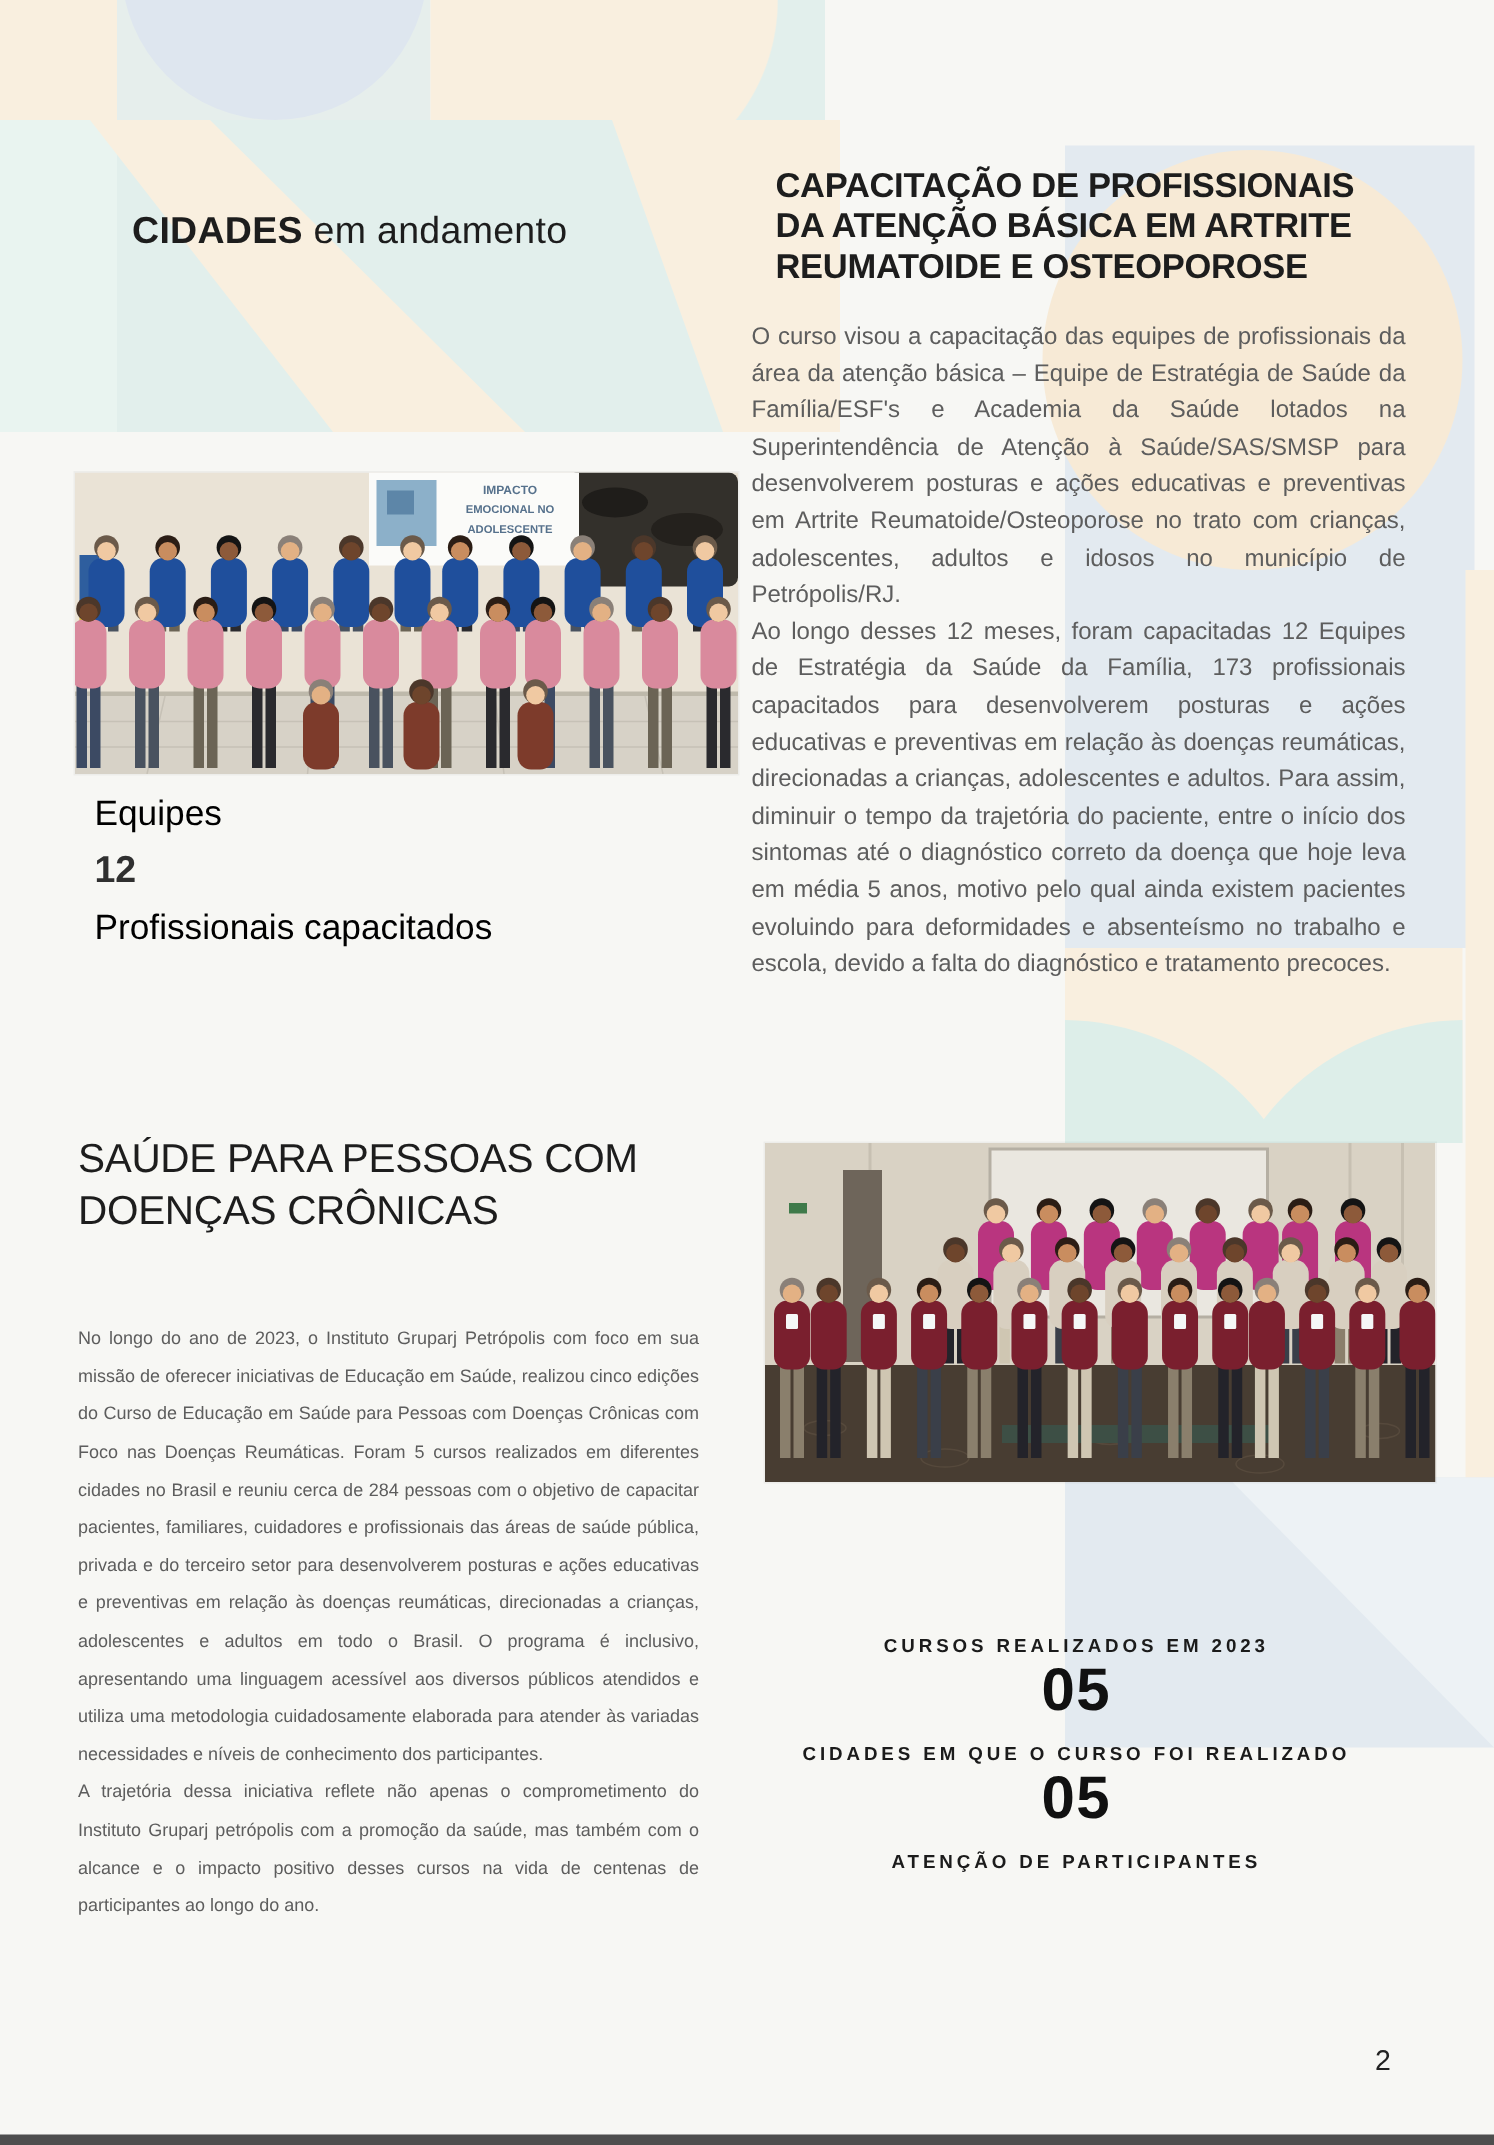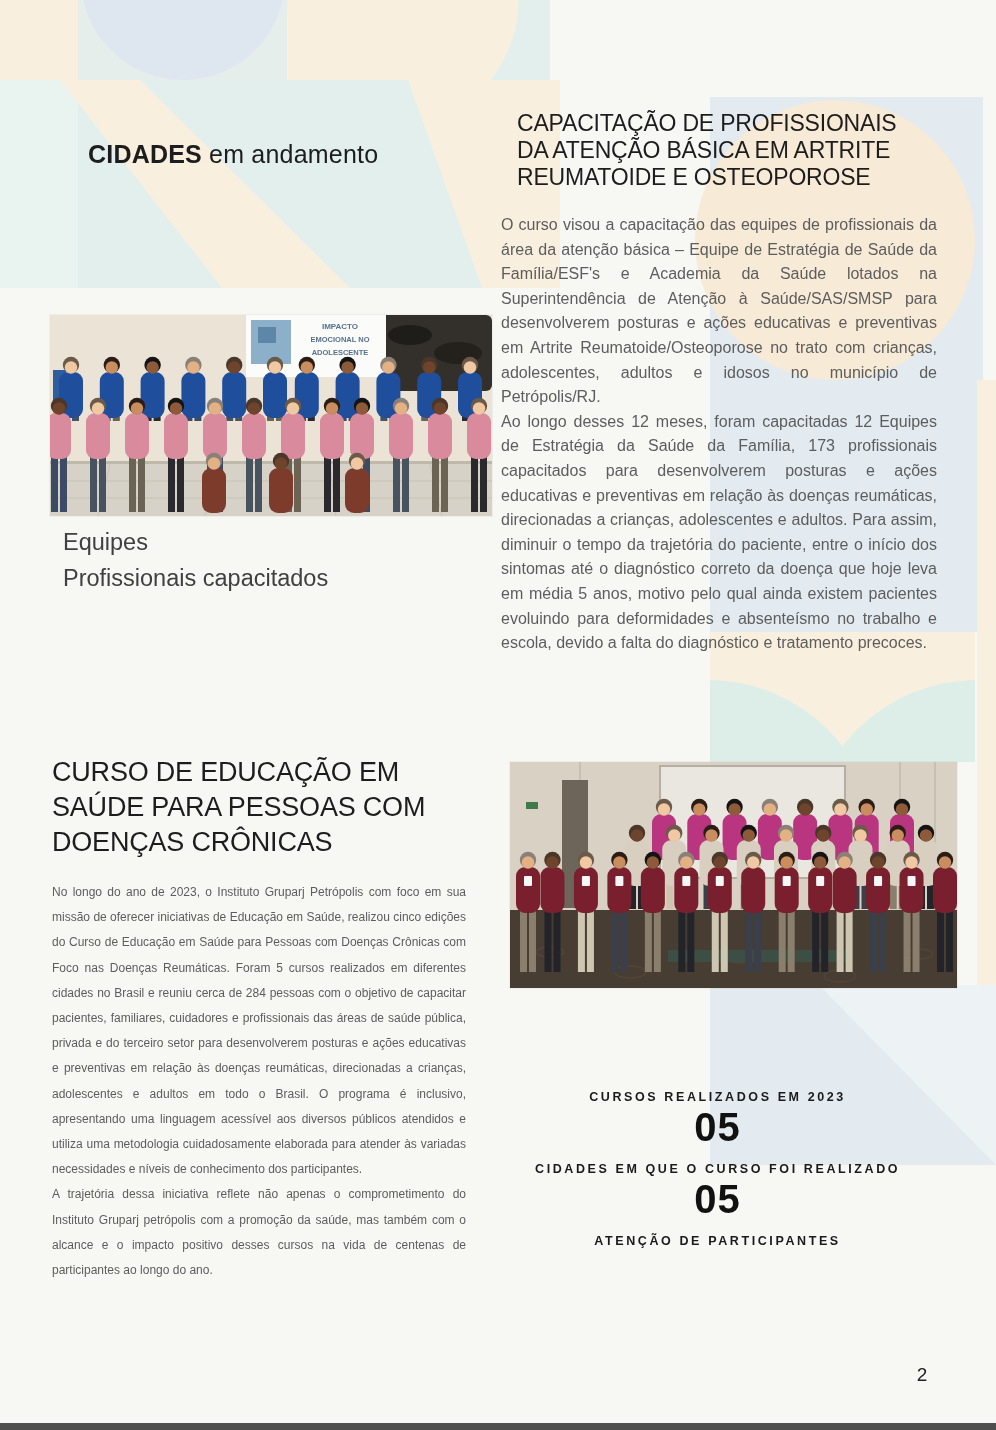--- a/index.html
+++ b/index.html
@@ -41,30 +41,30 @@
     clip-path:polygon(38% 0,100% 0,100% 100%);}
   .footer-bar{left:0;top:1423px;width:996px;height:7px;background:var(--footer-bar);}
 
   
   .content{position:absolute;z-index:2;}
   .page-title{left:88px;top:140px;font-size:25px;color:var(--heading-color);letter-spacing:.2px;}
   .page-title b{font-weight:700;}
   .h-cap{left:517px;top:110px;}
   .h-curso{left:52px;top:755px;}
   .big-heading div{white-space:nowrap;color:var(--heading-color);font-weight:400;letter-spacing:-.2px;}
-  .h-cap div{font-size:23px;line-height:27px;}
+  .h-cap div{font-size:23px;line-height:27px;font-weight:bold;}
   .h-curso div{font-size:27px;line-height:35px;}
   .body-col{color:var(--body-color);text-align:justify;}
   .cap-body{left:501px;top:213px;width:436px;font-size:16px;line-height:24.6px;}
   .curso-body{left:52px;top:880px;width:414px;font-size:12px;line-height:25.2px;}
   .photo{box-shadow:0 0 0 1px rgba(0,0,0,.04);}
   .photo-1{left:50px;top:315px;}
   .photo-2{left:510px;top:762px;}
   .stats-1{left:63px;top:524px;}
-  .stats-1 .lbl{font-size:23.5px;color:#404040;line-height:36px;}
+  .stats-1 .lbl{font-size:23.5px;color:#000000;line-height:36px;}
   .stats-1 .val{font-size:25px;font-weight:700;color:#303030;line-height:40px;}
   .resumo-title{left:535px;top:1008px;font-size:30px;color:var(--heading-color);}
   .resumo-title b{font-weight:800;letter-spacing:.5px;}
   .resumo-title span{font-weight:400;}
   .resumo-stats{left:535px;top:1090px;text-align:center;}
   .resumo-stats .rlbl{font-size:12.5px;font-weight:700;letter-spacing:2.6px;color:#1b1b1b;}
   .resumo-stats .rval{font-size:40px;font-weight:700;color:#111;line-height:42px;margin:2px 0 14px 0;letter-spacing:1px;}
   .page-num{left:908px;top:1364px;width:28px;text-align:center;font-size:19px;color:#222;}
   svg text{font-family:"Liberation Sans","DejaVu Sans",sans-serif;}
 </style>
@@ -308,25 +308,25 @@
         <g>
           <rect x="295" y="153" width="24" height="45" rx="9" fill="#7d3b2b"></rect>
           <circle cx="307" cy="146" r="8.2" fill="#6b5a4a"></circle>
           <circle cx="307" cy="148.5" r="6.2" fill="#f0c9a2"></circle>
         </g>
       </g>
   </svg>
 
   <div class="d content stats-1">
     <div class="lbl">Equipes</div>
+    <div class="val">12</div>
     <div class="lbl">Profissionais capacitados</div>
   </div>
 
   <div class="d content big-heading h-curso">
-    <div>CURSO DE EDUCAÇÃO EM</div>
     <div>SAÚDE PARA PESSOAS COM</div>
     <div>DOENÇAS CRÔNICAS</div>
   </div>
 
   <div class="d content body-col curso-body">
     <div>No longo do ano de 2023, o Instituto Gruparj Petrópolis com foco em sua missão de oferecer iniciativas de Educação em Saúde, realizou cinco edições do Curso de Educação em Saúde para Pessoas com Doenças Crônicas com Foco nas Doenças Reumáticas. Foram 5 cursos realizados em diferentes cidades no Brasil e reuniu cerca de 284 pessoas com o objetivo de capacitar pacientes, familiares, cuidadores e profissionais das áreas de saúde pública, privada e do terceiro setor para desenvolverem posturas e ações educativas e preventivas em relação às doenças reumáticas, direcionadas a crianças, adolescentes e adultos em todo o Brasil. O programa é inclusivo, apresentando uma linguagem acessível aos diversos públicos atendidos e utiliza uma metodologia cuidadosamente elaborada para atender às variadas necessidades e níveis de conhecimento dos participantes.</div>
     <div>A trajetória dessa iniciativa reflete não apenas o comprometimento do Instituto Gruparj petrópolis com a promoção da saúde, mas também com o alcance e o impacto positivo desses cursos na vida de centenas de participantes ao longo do ano.</div>
   </div>
 
   <svg class="d content photo photo-2" width="447" height="226" viewBox="0 0 447 226" xmlns="http://www.w3.org/2000/svg">

